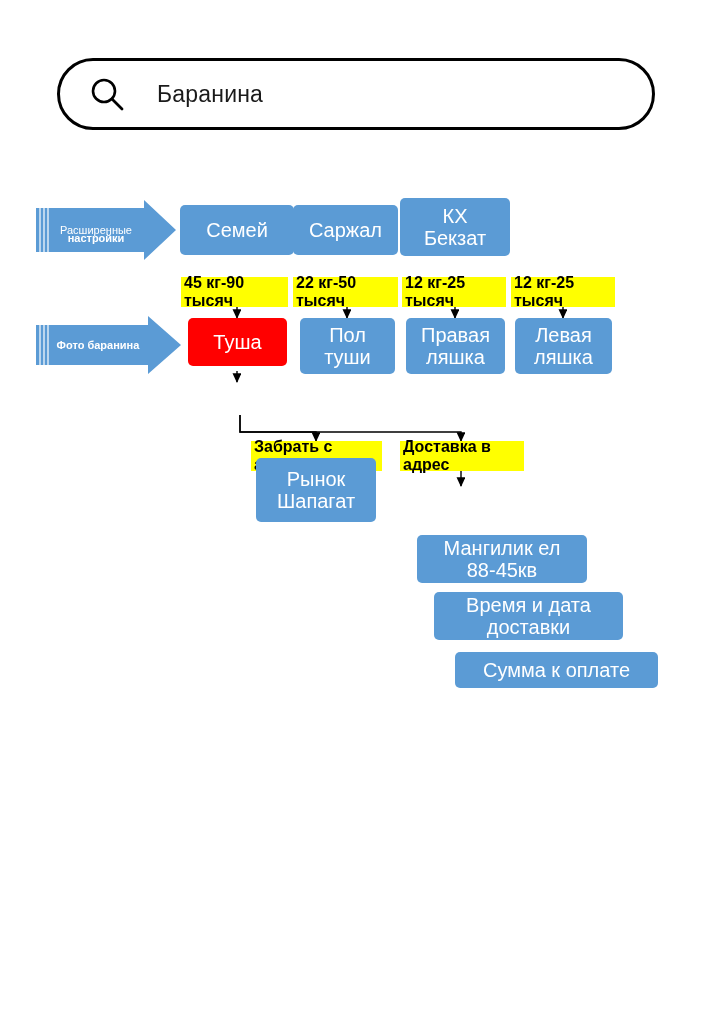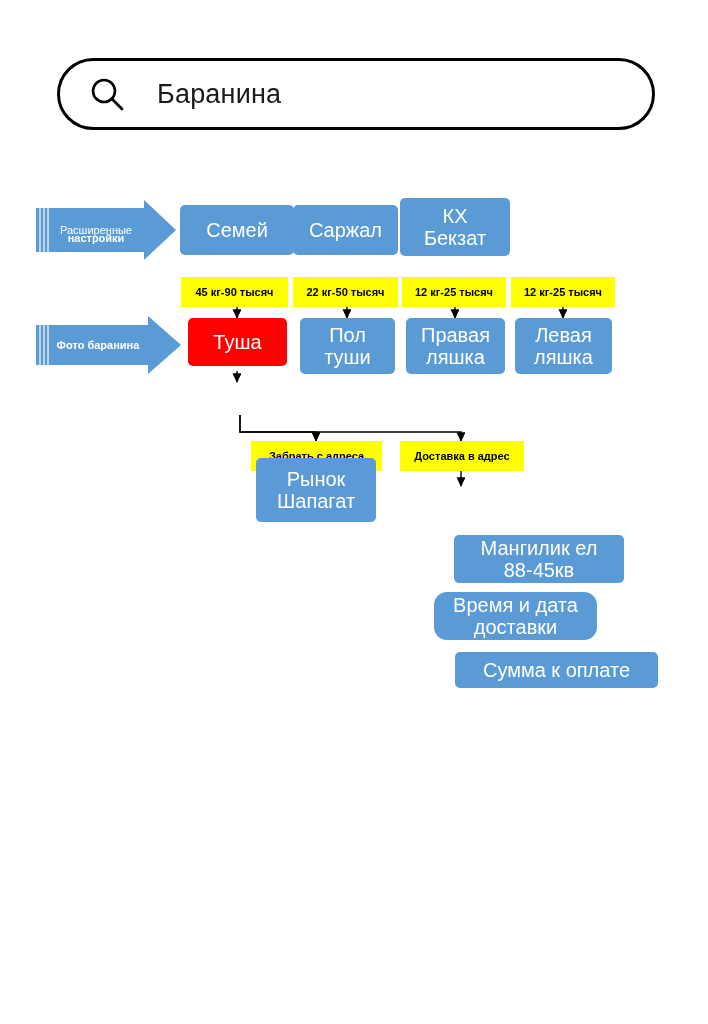--- a/index.html
+++ b/index.html
@@ -39,21 +39,21 @@
     top: 50%;
     transform: translateY(-50%);
     width: 34px;
     height: 34px;
   }
   #search-text {
     position: absolute;
     left: 97px;
     top: 50%;
     transform: translateY(-50%);
-    font-size: 27px;
+    font-size: 23px;
     color: #1a1a1a;
     letter-spacing: 0.2px;
     white-space: nowrap;
   }
 
   
   .node {
     position: absolute;
     box-sizing: border-box;
     background: #5b9bd5;
@@ -75,21 +75,21 @@
   
   .ylabel {
     position: absolute;
     box-sizing: border-box;
     background: #ffff00;
     color: #000000;
     display: flex;
     align-items: center;
     justify-content: center;
     text-align: left;
-    font-size: 11px;
+    font-size: 16px;
     font-weight: bold;
     line-height: 1.15;
     padding: 15px 3px;
   }
 
   
   #connectors {
     position: absolute;
     left: 0;
     top: 0;
@@ -182,21 +182,21 @@
 
 
   <div class="ylabel" style="left:251px;top:441px;width:131px;height:23px;">Забрать с адреса</div>
 
   <div class="ylabel" style="left:400px;top:441px;width:124px;height:23px;">Доставка в адрес</div>
 
   <div class="node" style="left:256px;top:458px;width:120px;height:64px;white-space:pre-line;">Рынок
 Шапагат</div>
 
 
-  <div class="node" style="left:417px;top:535px;width:170px;height:48px;white-space:pre-line;margin-left:37px;">Мангилик ел
+  <div class="node" style="left:417px;top:535px;width:170px;height:48px;white-space:pre-line;">Мангилик ел
 88-45кв</div>
 
-  <div class="node" style="left:434px;top:592px;width:163px;height:48px;white-space:pre-line;border-radius:13px;">Время и дата
+  <div class="node" style="left:434px;top:592px;width:189px;height:48px;white-space:pre-line;">Время и дата
 доставки</div>
 
   <div class="node" style="left:455px;top:652px;width:203px;height:36px;">Сумма к оплате</div>
 
 </div>
 
 </body></html>

